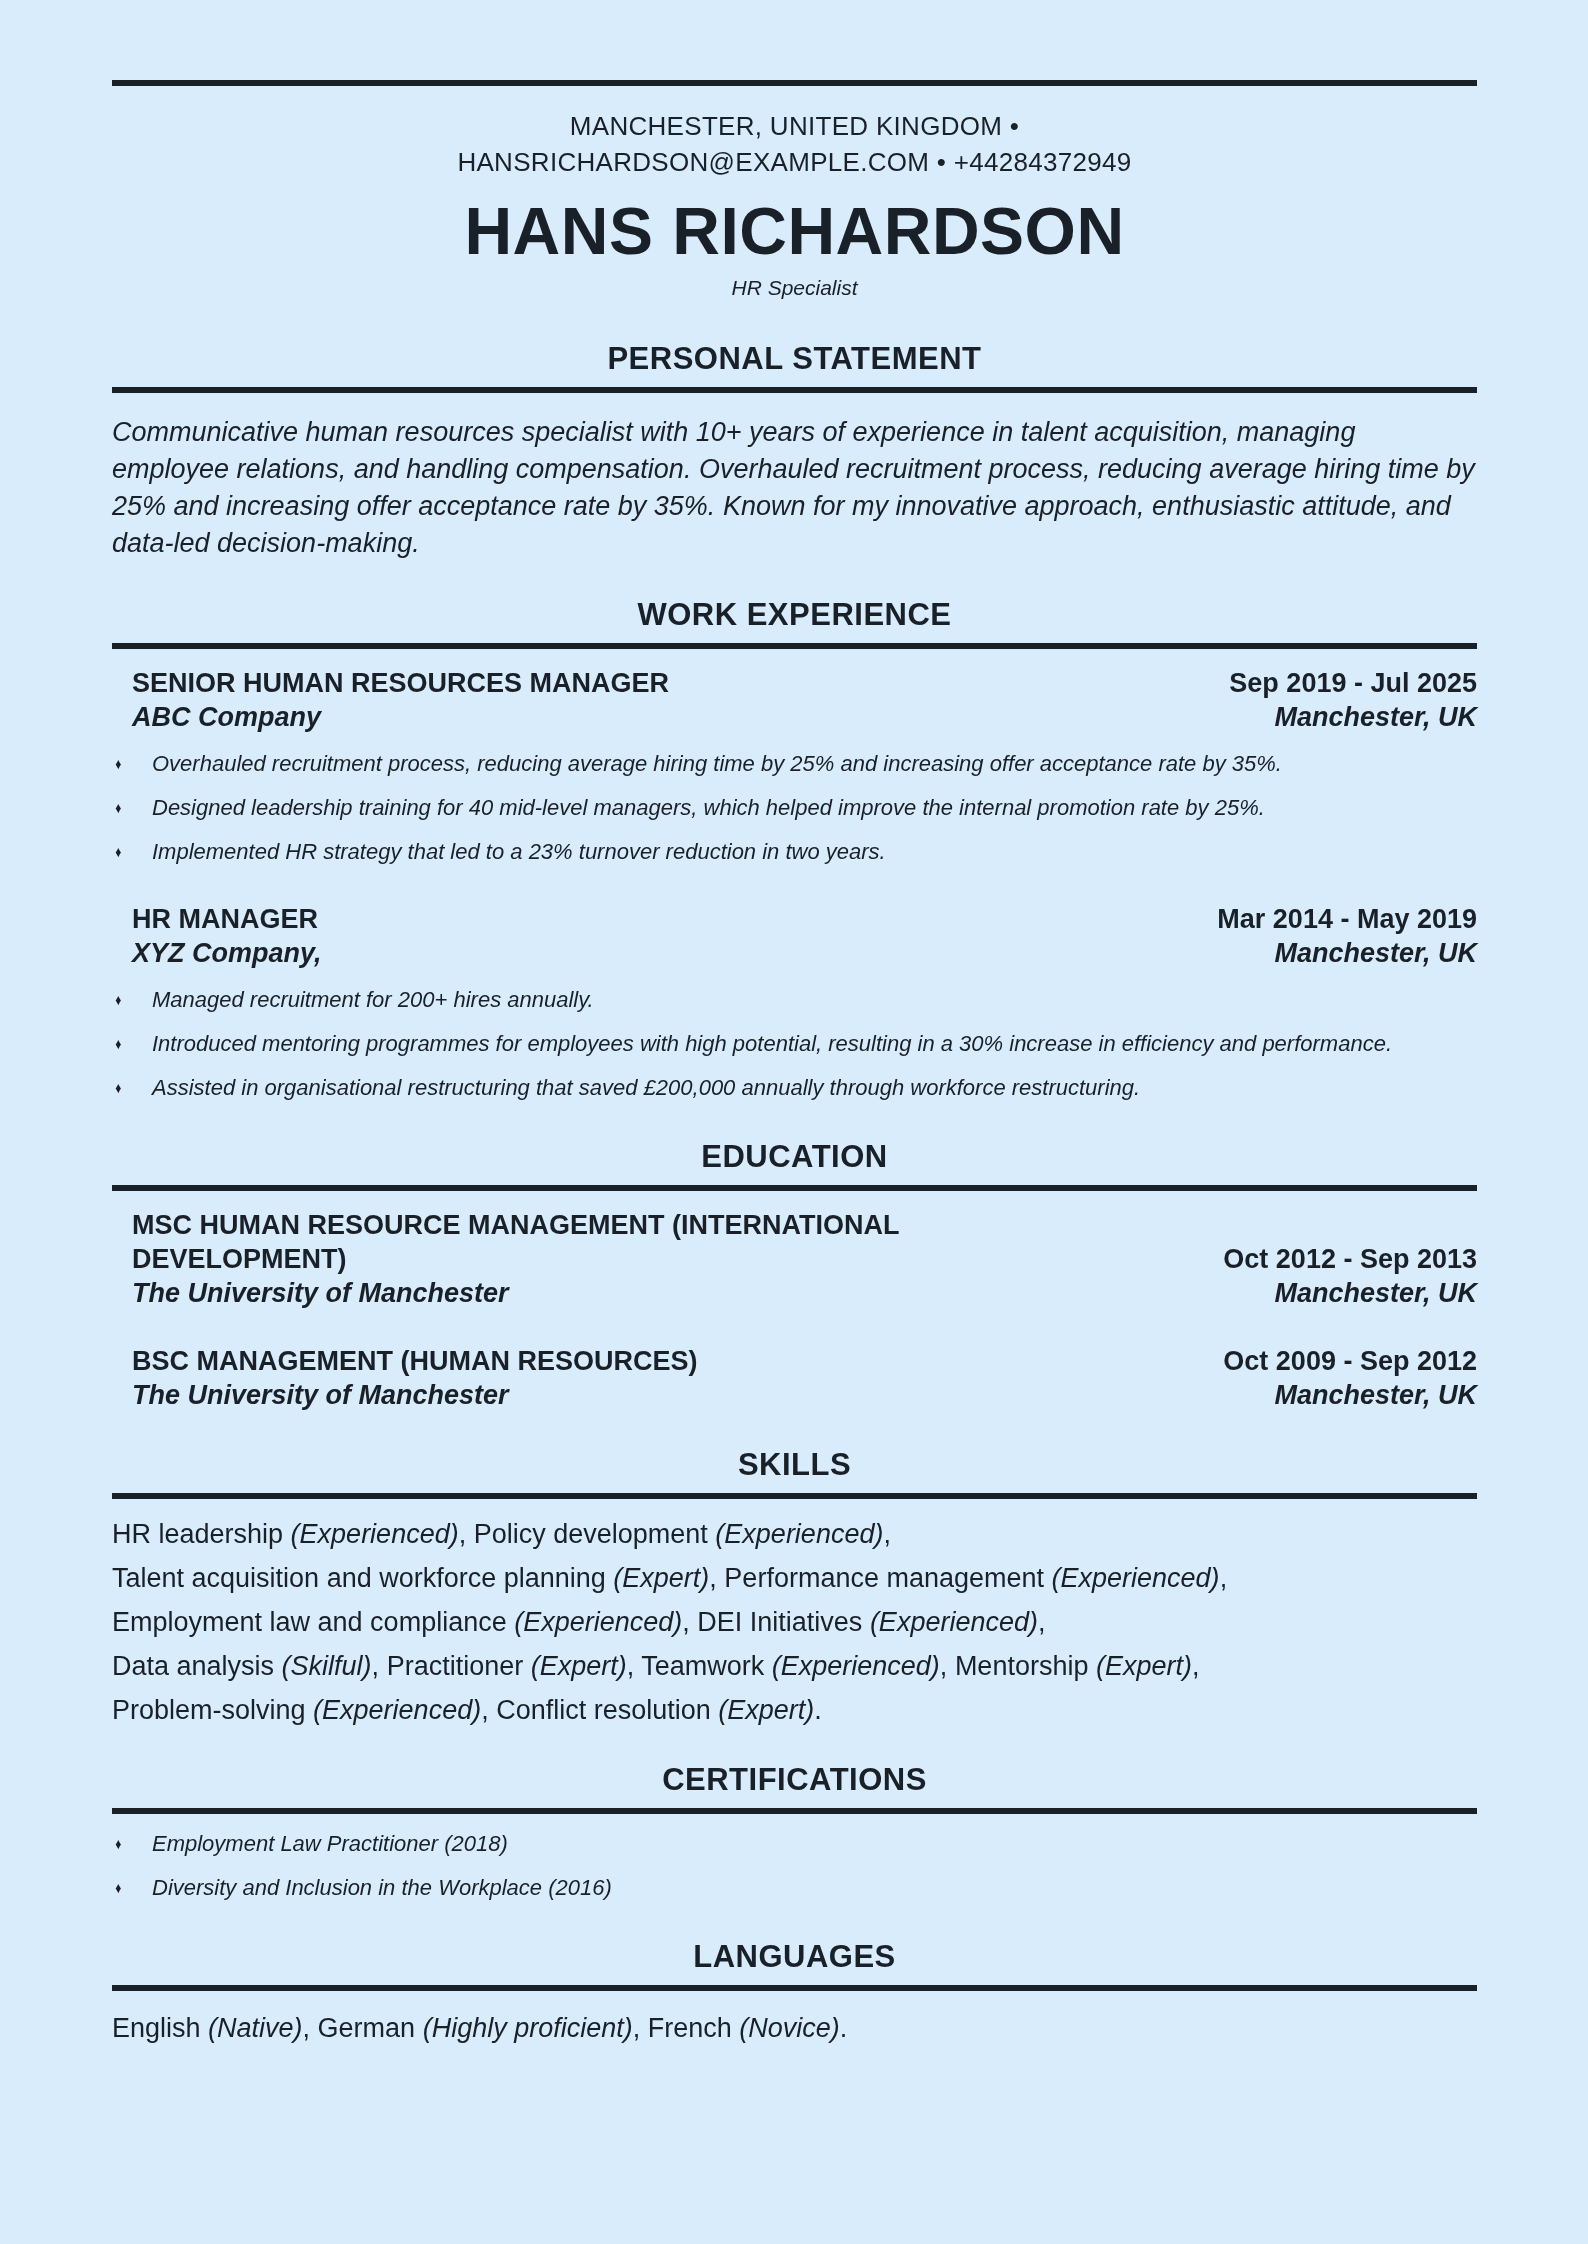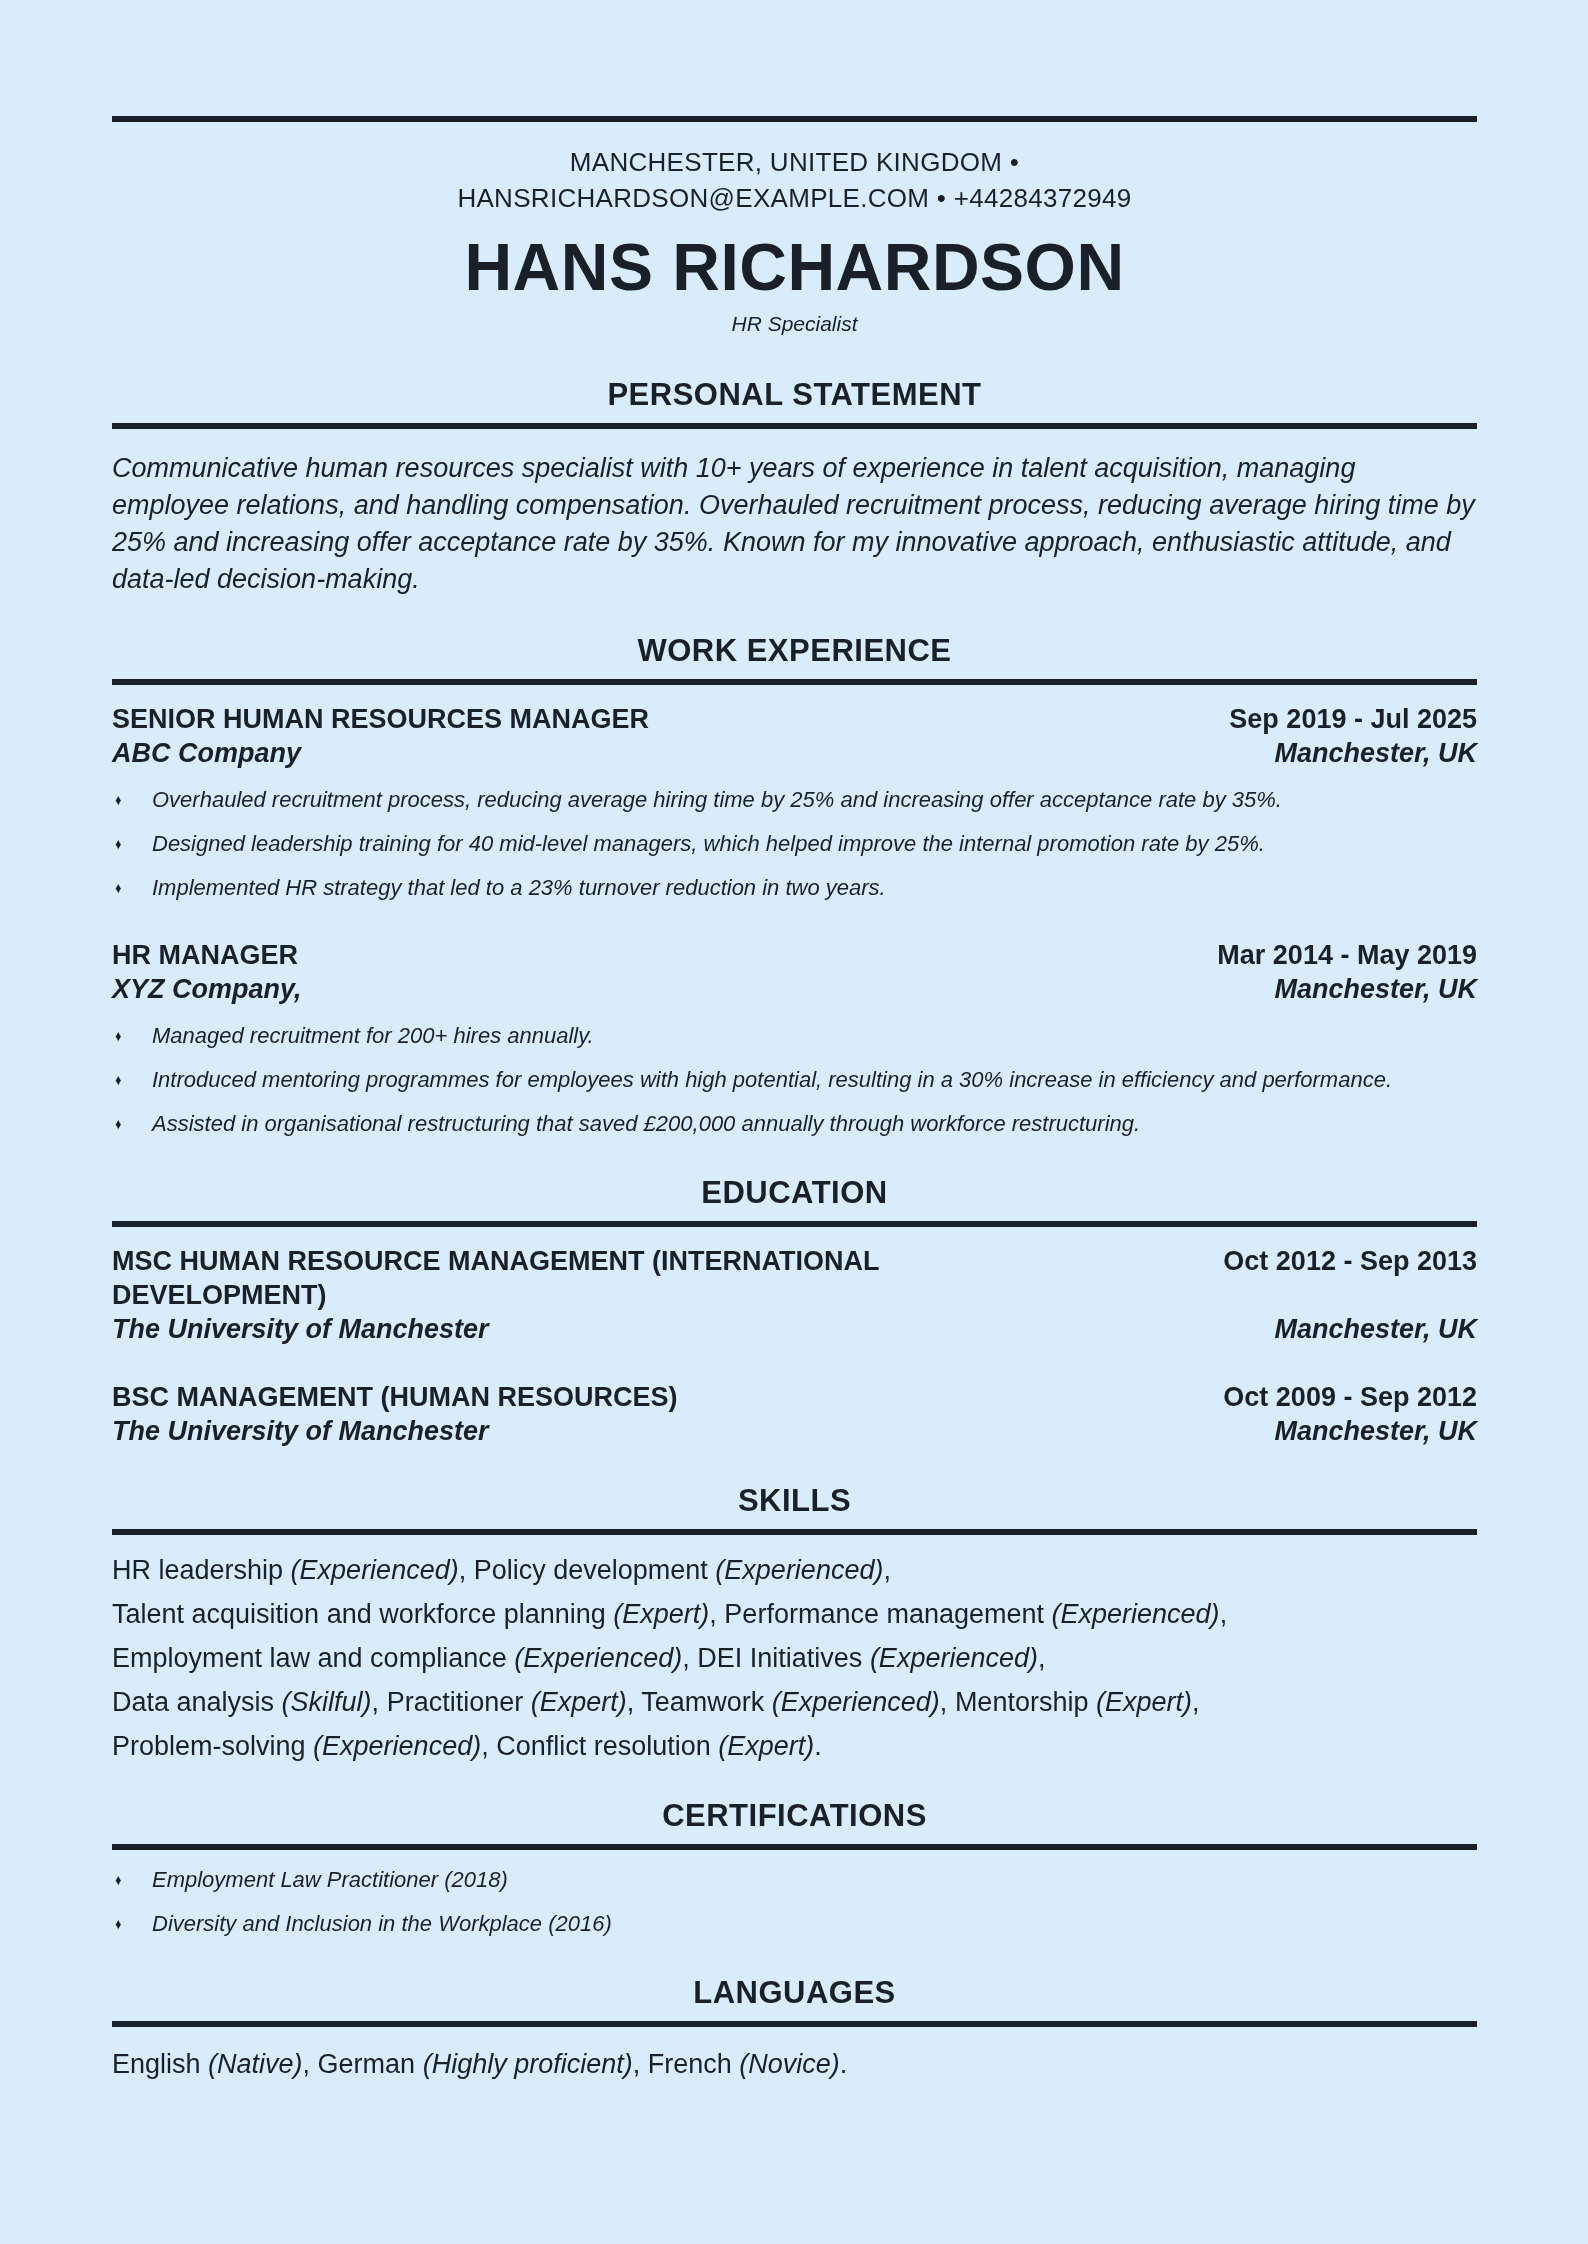--- a/index.html
+++ b/index.html
@@ -10,21 +10,21 @@
   html,body{margin:0;padding:0;}
   body{
     width:1588px;height:2244px;
     background:var(--bg);
     color:var(--ink);
     font-family:"Liberation Sans", sans-serif;
     overflow:hidden;
   }
   .page{
     width:1588px;height:2244px;
-    padding:116px 111px 0 112px;
+    padding:80px 111px 0 112px;
   }
   
   .rule{
     height:2px;
     border-top:3px solid var(--ink);
     border-bottom:3px solid var(--ink);
   }
   .header{text-align:center;}
   .contact{
     font-size:26px;
@@ -56,21 +56,22 @@
     margin:21px 0 0 0;
     font-size:27px;
     font-style:italic;
     line-height:37px;
   }
   .entry{margin-top:17px;}
   .entry + .entry{margin-top:34px;}
   .row{
     display:flex;
     justify-content:space-between;
-    align-items:flex-start;
+    align-items:flex-end;
+    margin-left:20px;
   }
   .etitle{
     font-size:27px;
     font-weight:700;
     line-height:34px;
     max-width:900px;
   }
   .edates{
     font-size:27px;
     font-weight:700;

